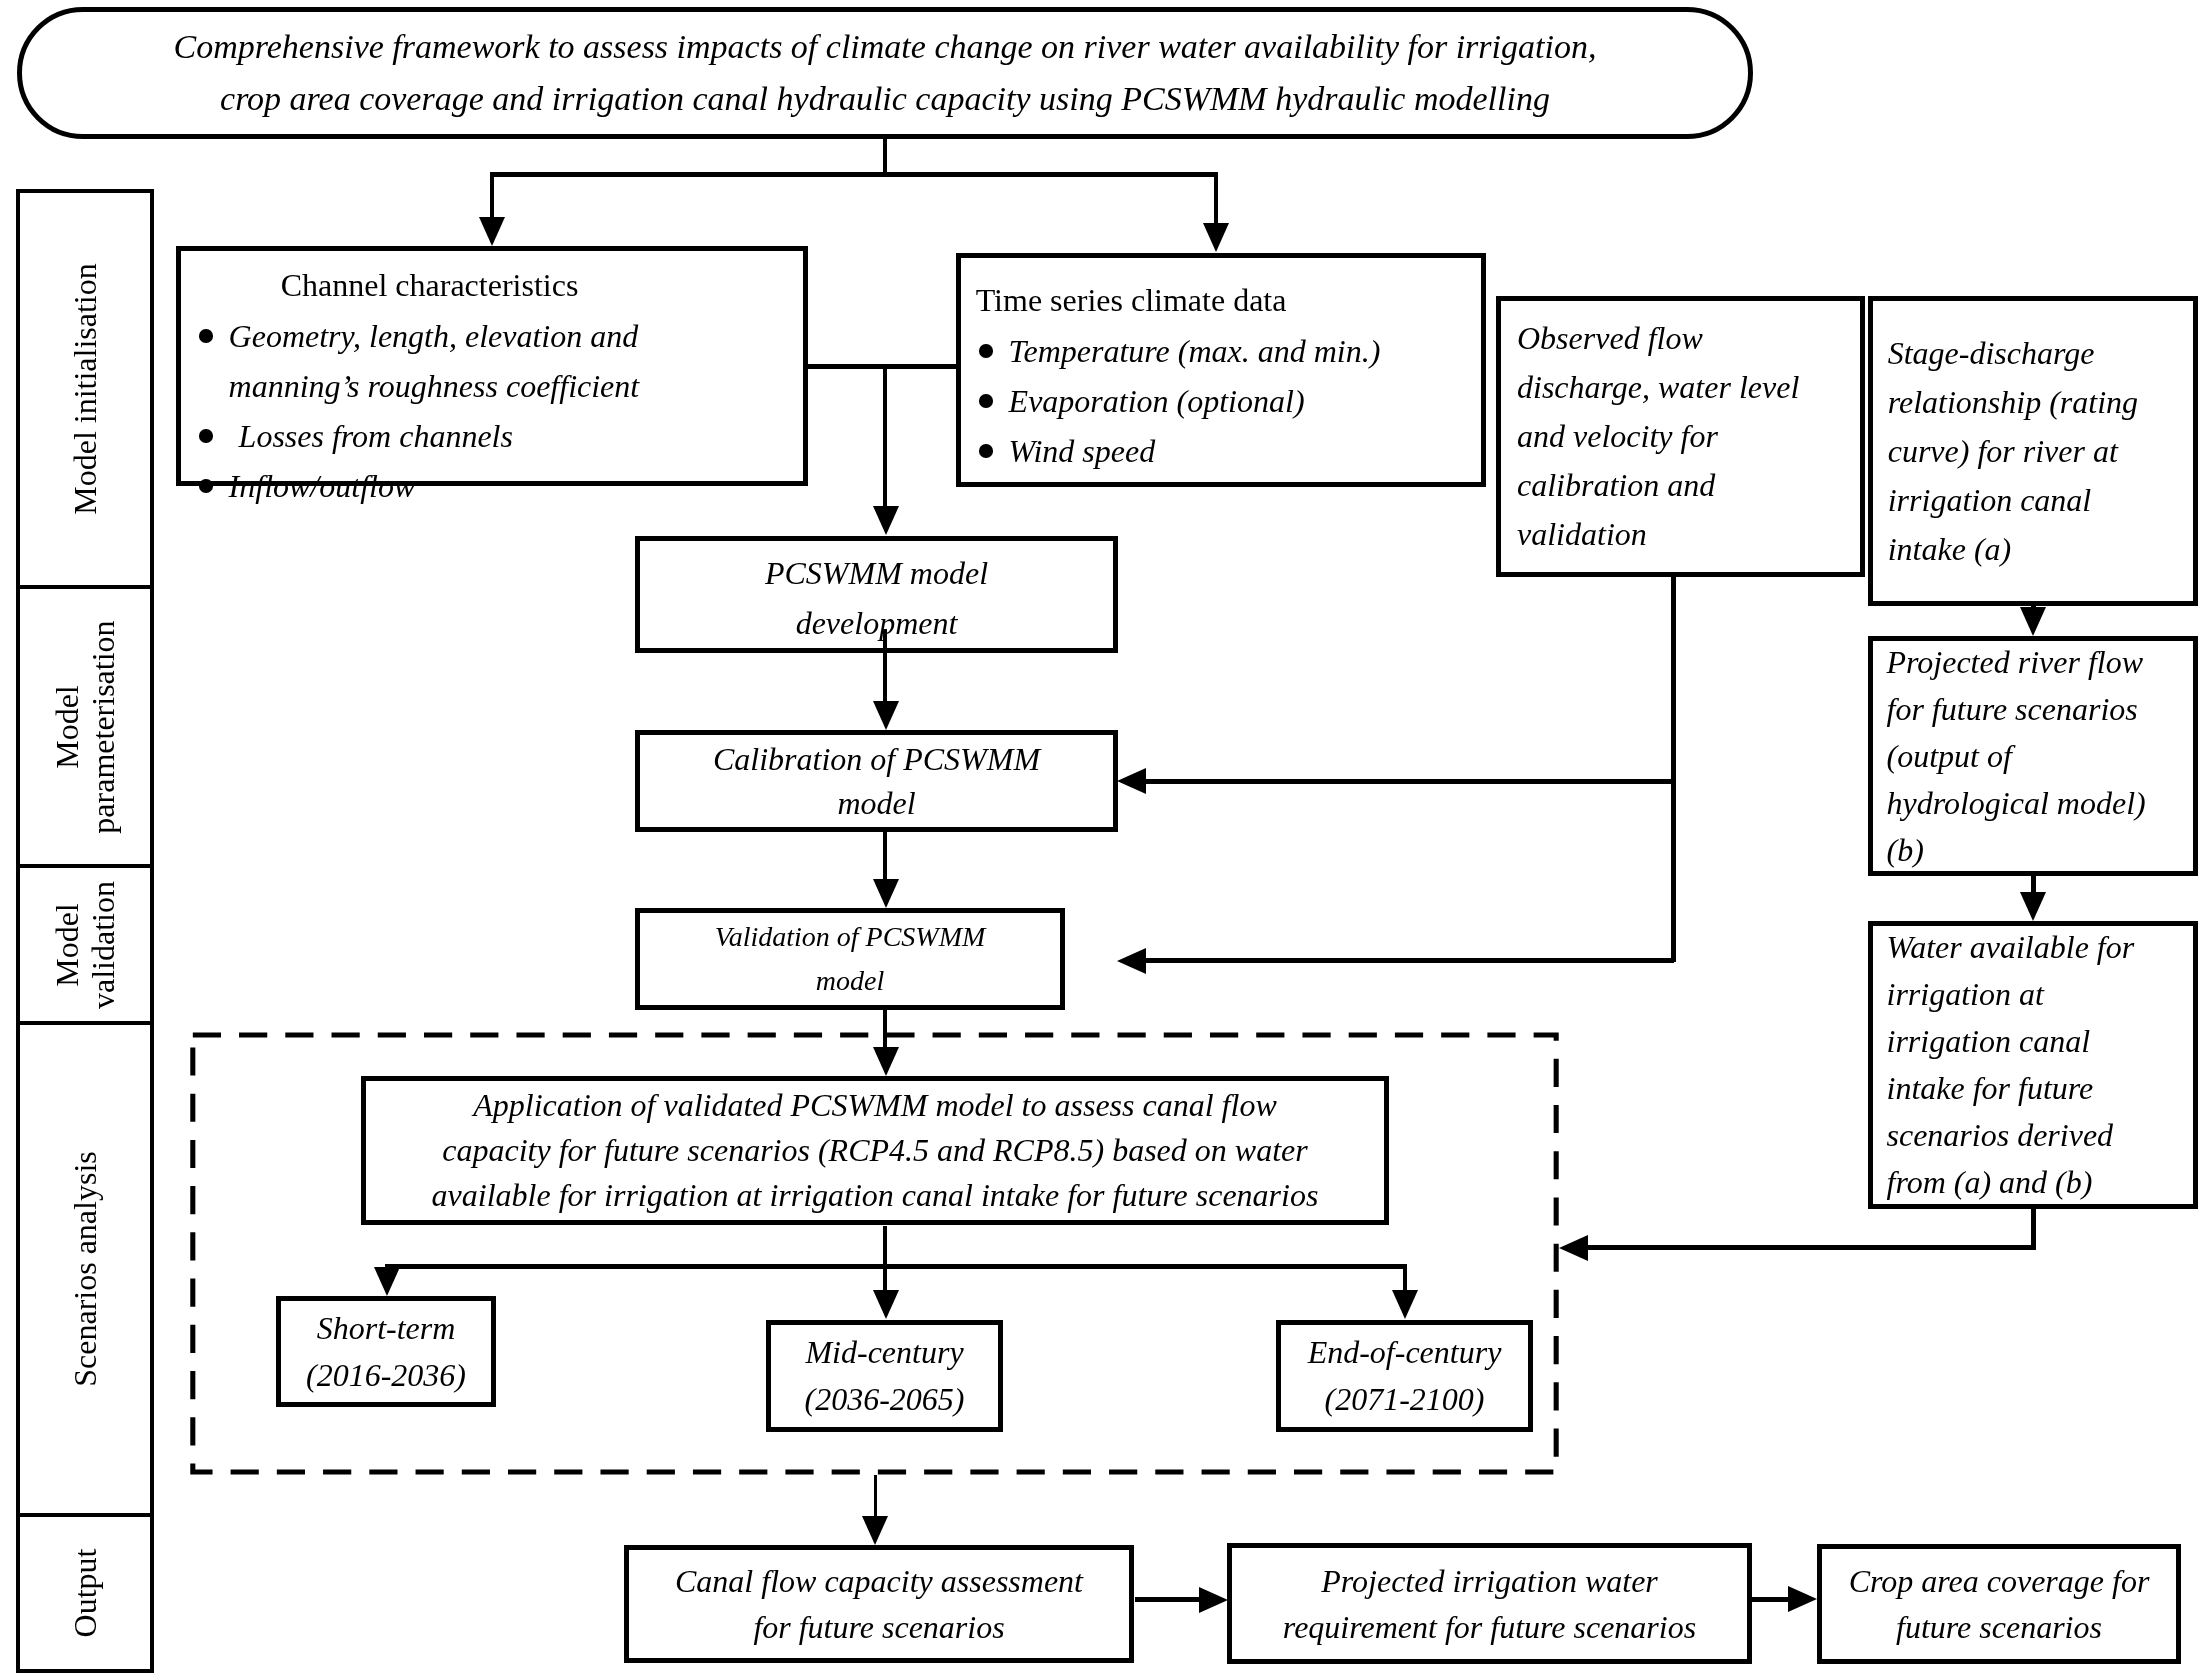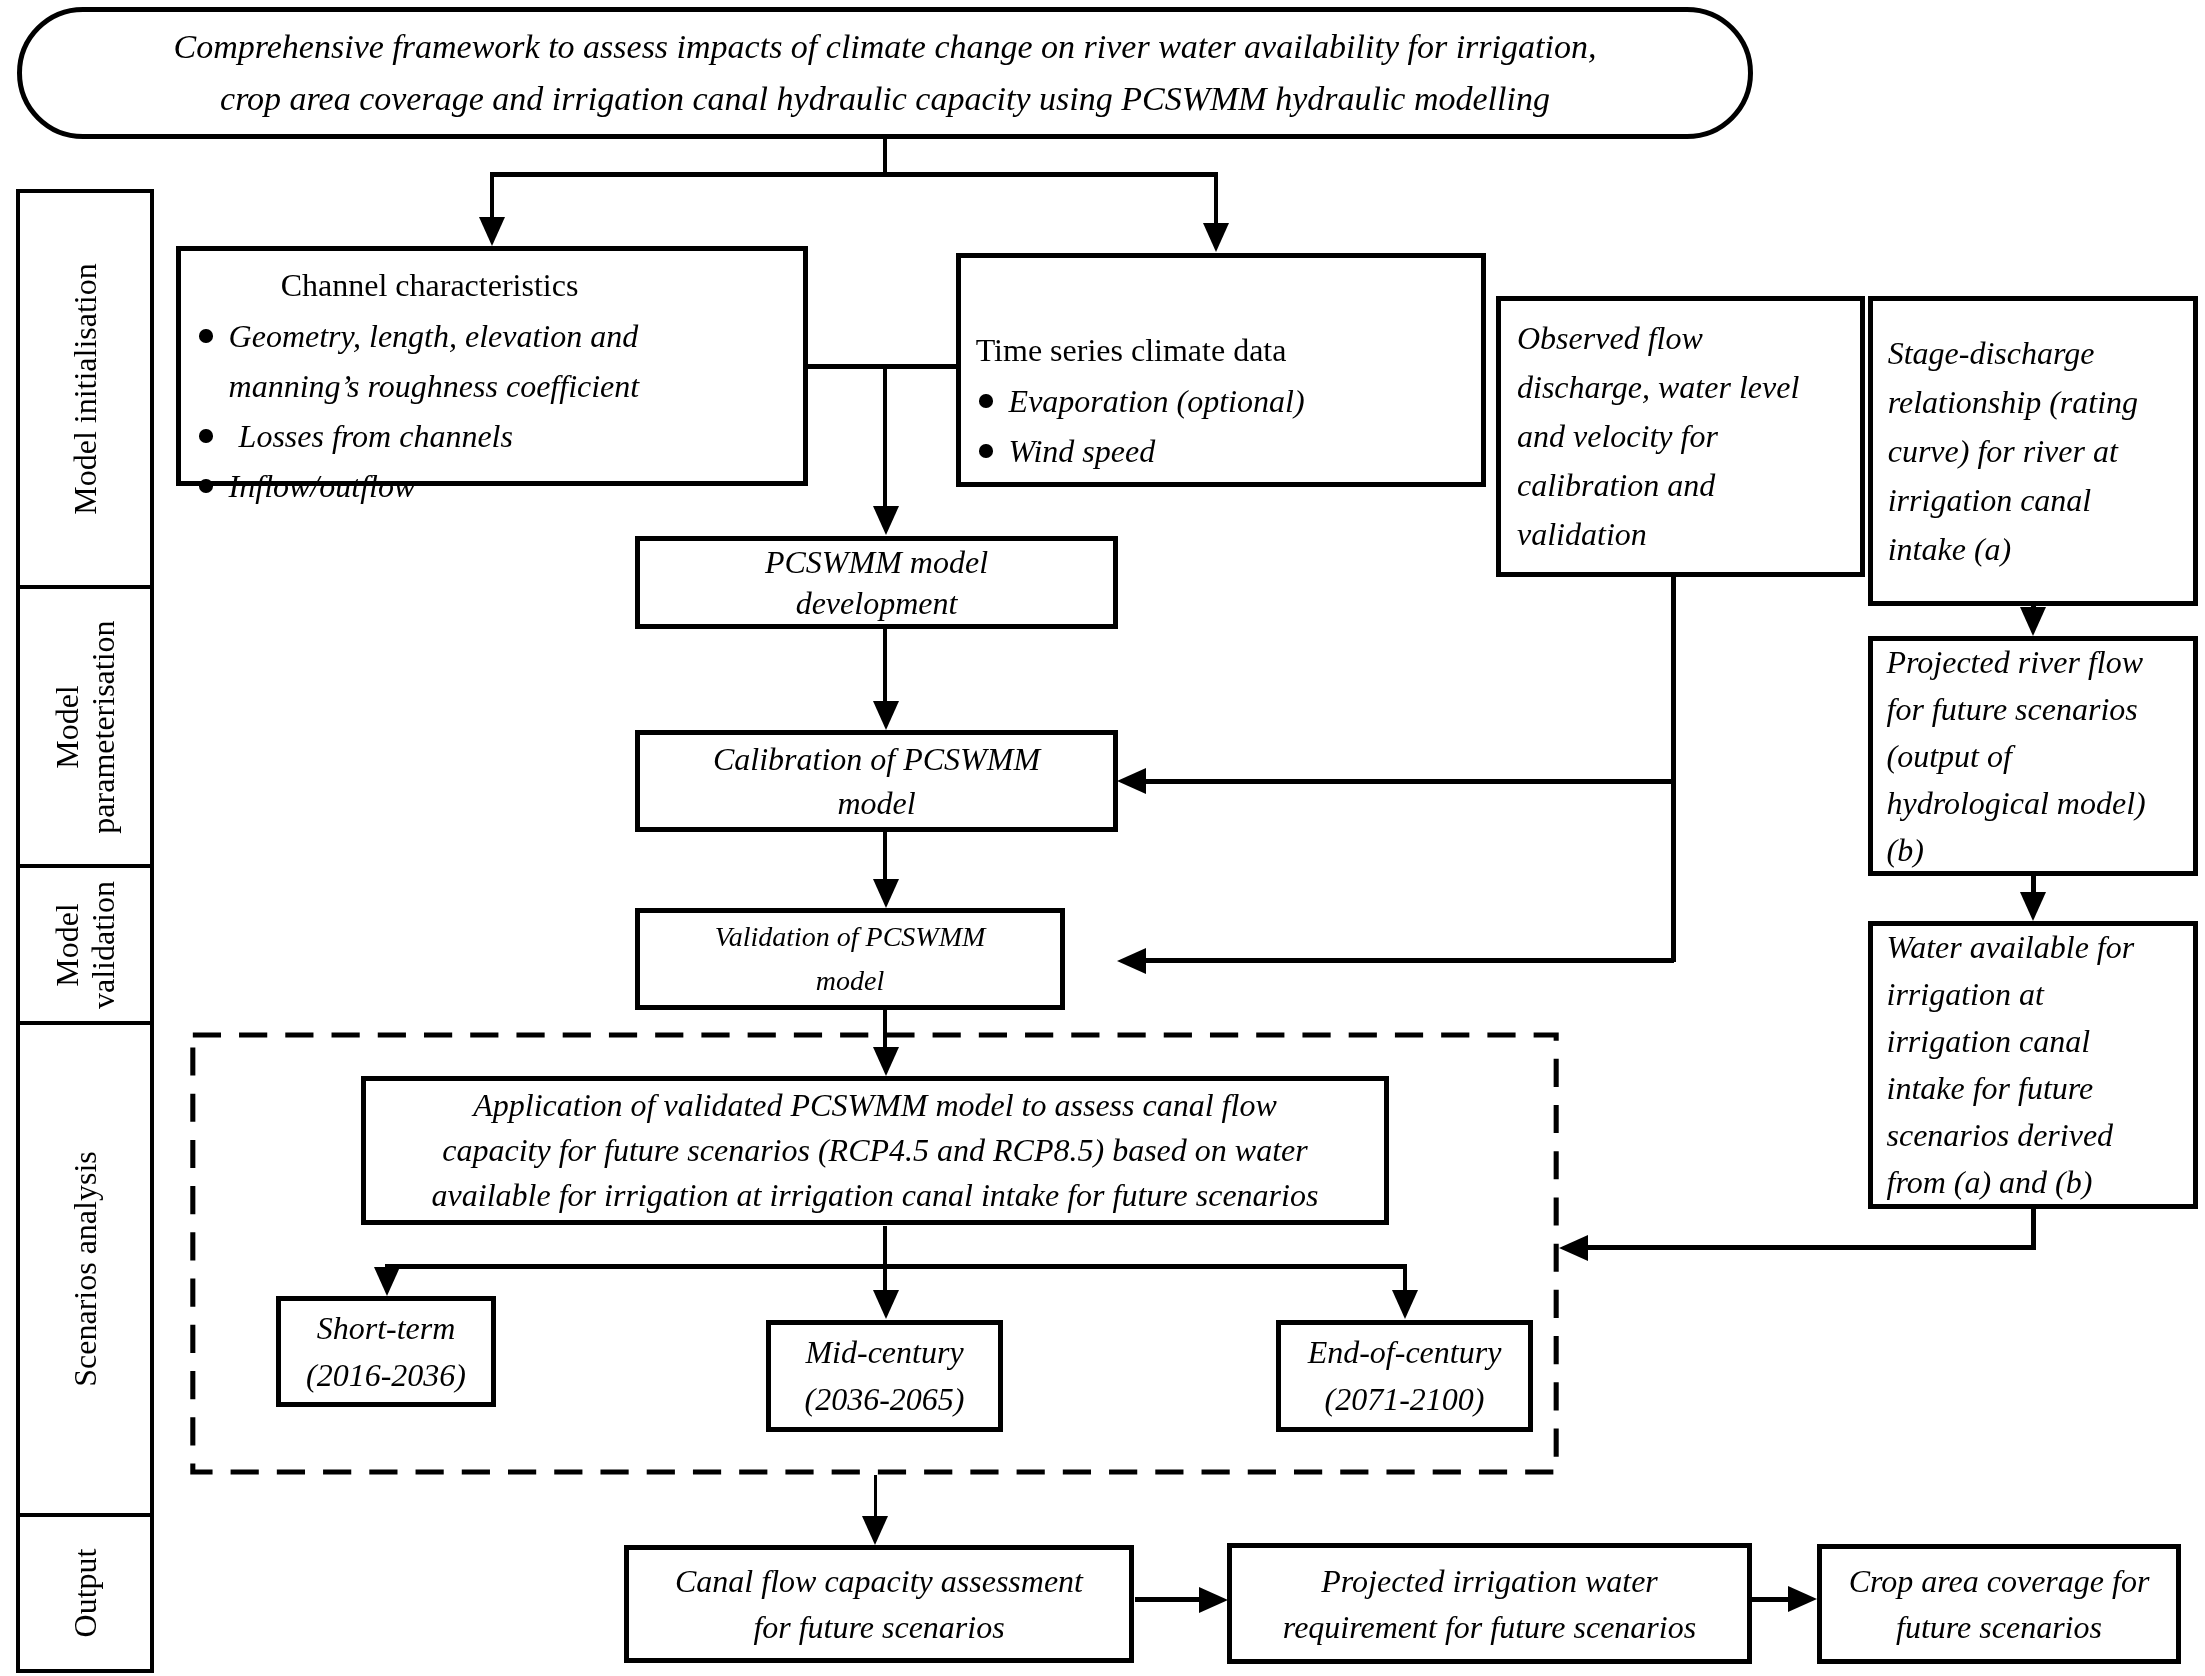--- a/index.html
+++ b/index.html
@@ -74,20 +74,24 @@
         <span class="txt">Inflow/outflow</span>
       </div>
     </div>
   </div>
 
   <div class="box" style="left:956px;top:253px;width:530px;height:234px;align-items:flex-end;">
     <div class="bullets" style="padding-top:22.6px;">
       <div class="btitle">Time series climate data</div>
       <div class="brow">
         <span class="dot"></span>
+        <span class="txt">Temperature (max. and min.)</span>
+      </div>
+      <div class="brow">
+        <span class="dot"></span>
         <span class="txt">Evaporation (optional)</span>
       </div>
       <div class="brow">
         <span class="dot"></span>
         <span class="txt">Wind speed</span>
       </div>
     </div>
   </div>
 
   <div class="box body56 leftal" style="left:1496px;top:296px;width:369px;height:281px;justify-content:flex-start;padding-left:16px;">
@@ -99,21 +103,21 @@
   </div>
 
   <div class="box body56 leftal" style="left:1868px;top:296px;width:330px;height:310px;justify-content:flex-start;padding-left:14.7px;">
     <div class="txt">Stage-discharge
 relationship (rating
 curve) for river at
 irrigation canal
 intake (a)</div>
   </div>
 
-  <div class="box center" style="left:635px;top:536px;width:483px;height:93px;font-size:32px;line-height:41px;align-items:flex-end;">
+  <div class="box center" style="left:635px;top:536px;width:483px;height:117px;font-size:32px;line-height:50px;align-items:flex-end;">
     <div class="txt">PCSWMM model
 development</div>
   </div>
 
   <div class="box center" style="left:635px;top:730px;width:483px;height:102px;font-size:32px;line-height:44px;">
     <div class="txt">Calibration of PCSWMM
 model</div>
   </div>
 
   <div class="box center" style="left:635px;top:908px;width:430px;height:102px;font-size:28px;line-height:44px;">

